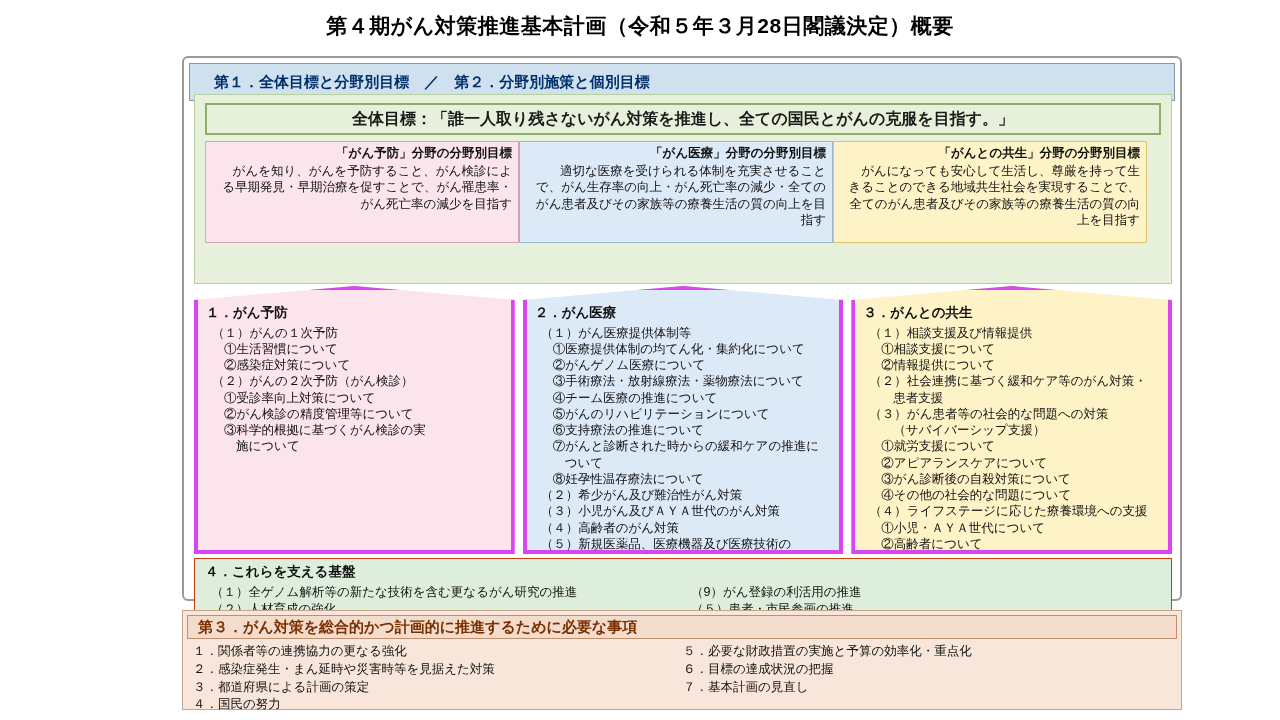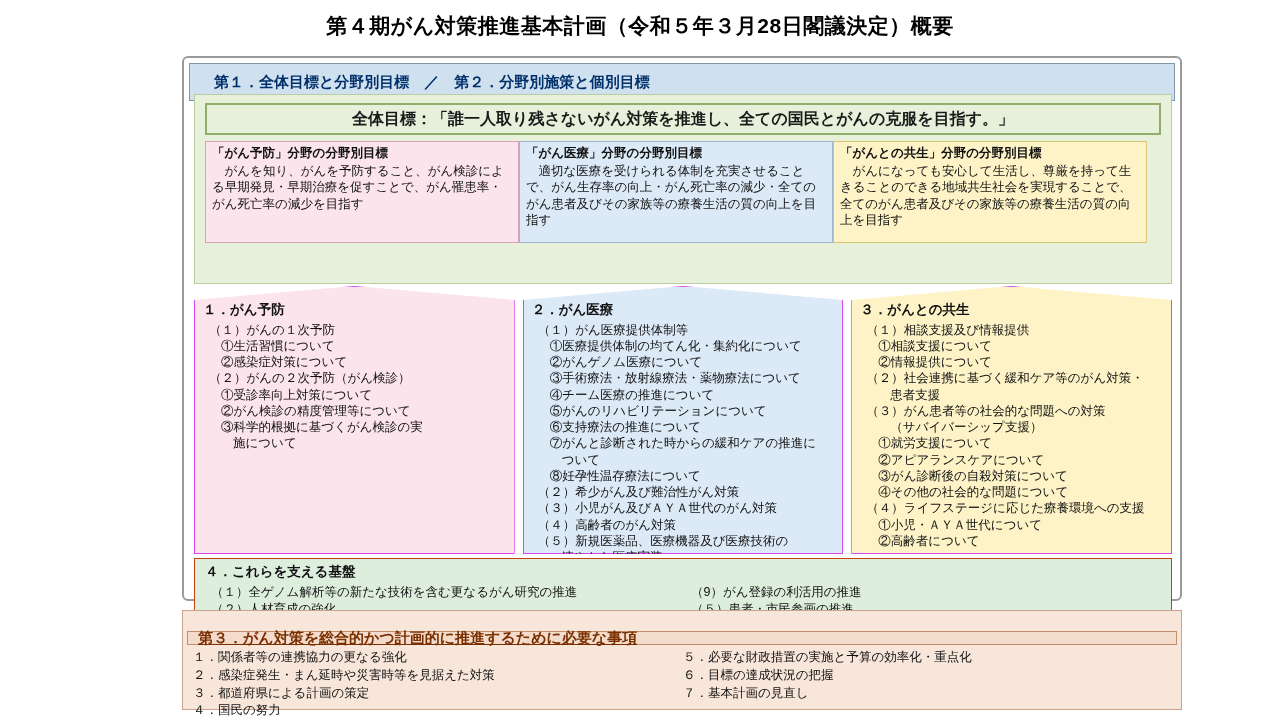--- a/index.html
+++ b/index.html
@@ -71,20 +71,21 @@
     justify-content: center;
     font-size: 16px;
     font-weight: bold;
     color: #1a1a1a;
     box-sizing: border-box;
   }
   .goal-row {
     display: flex;
     gap: 0;
     padding: 0 10px;
+    text-align: right;
   }
   .goal-box {
     width: 314px;
     min-height: 102px;
     border: 1px solid #888;
     box-sizing: border-box;
     padding: 3px 6px 4px 6px;
     font-size: 12.5px;
     line-height: 1.32;
     color: #111;
@@ -104,21 +105,21 @@
     left: 10px;
     top: 228px;
     width: 978px;
     height: 268px;
     display: flex;
     gap: 8px;
   }
   .col {
     width: 349px;
     box-sizing: border-box;
-    border: 1px solid #d946ef;
+    border: 4px solid #d946ef;
     position: relative;
     padding: 6px 8px 6px 8px;
     font-size: 12.5px;
     line-height: 1.30;
     color: #111;
     clip-path: polygon(0 14px, 50% 0, 100% 14px, 100% 100%, 0 100%);
   }
   .col-pink   { background: #fbe4ec; }
   .col-blue   { background: #dce9f7; }
   .col-yellow { background: #fdf3c6; }
@@ -157,32 +158,31 @@
     position: absolute;
     left: 182px;
     top: 610px;
     width: 1000px;
     height: 100px;
     background: #f8e6da;
     border: 1px solid #c9a48c;
     box-sizing: border-box;
   }
   .panel3-header {
-    margin: 20px 4px 0 4px;
-    height: 14px;
+    margin: 4px 4px 0 4px;
+    height: 24px;
     background: #f3dccb;
     border: 1px solid #c08f6d;
     display: flex;
     align-items: center;
     padding-left: 10px;
     font-size: 15px;
     font-weight: bold;
     color: #7a2f00;
     box-sizing: border-box;
-    text-decoration: underline;
   }
   .panel3-body {
     display: flex;
     padding: 4px 10px 0 10px;
     font-size: 12.5px;
     line-height: 1.42;
     color: #111;
   }
   .p3-col-l { width: 490px; }
   .p3-col-r { width: 470px; }

